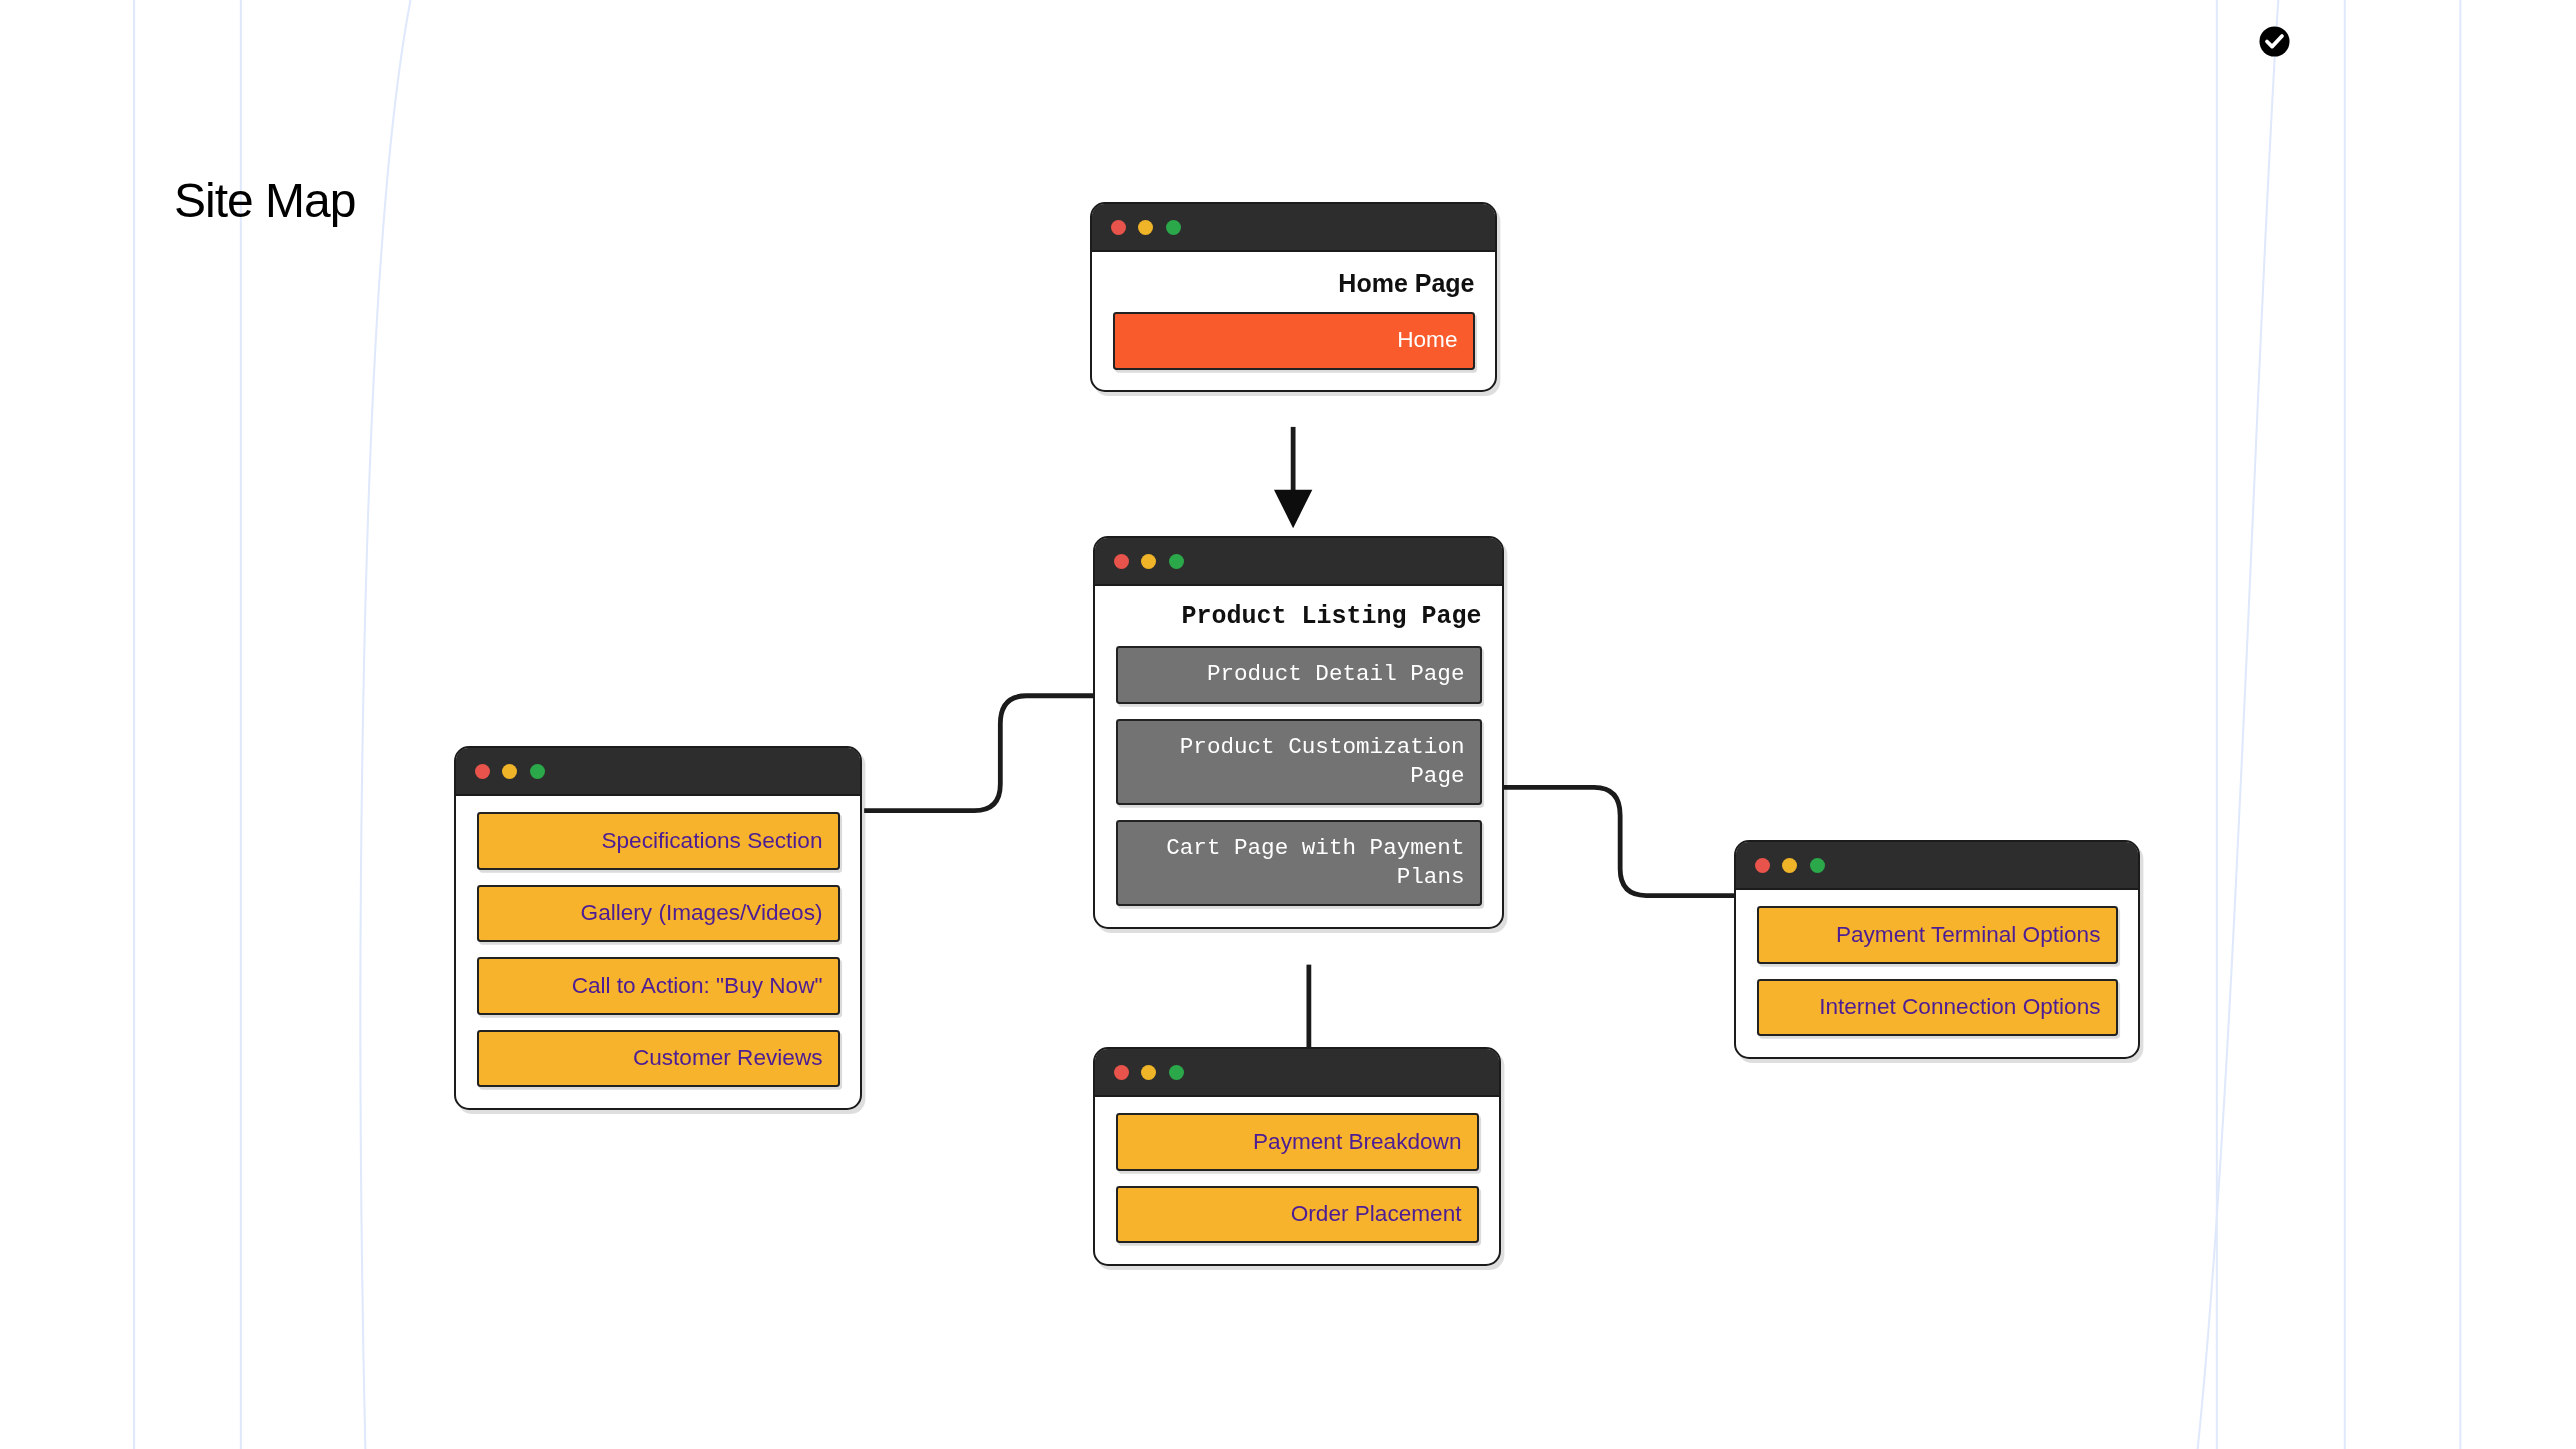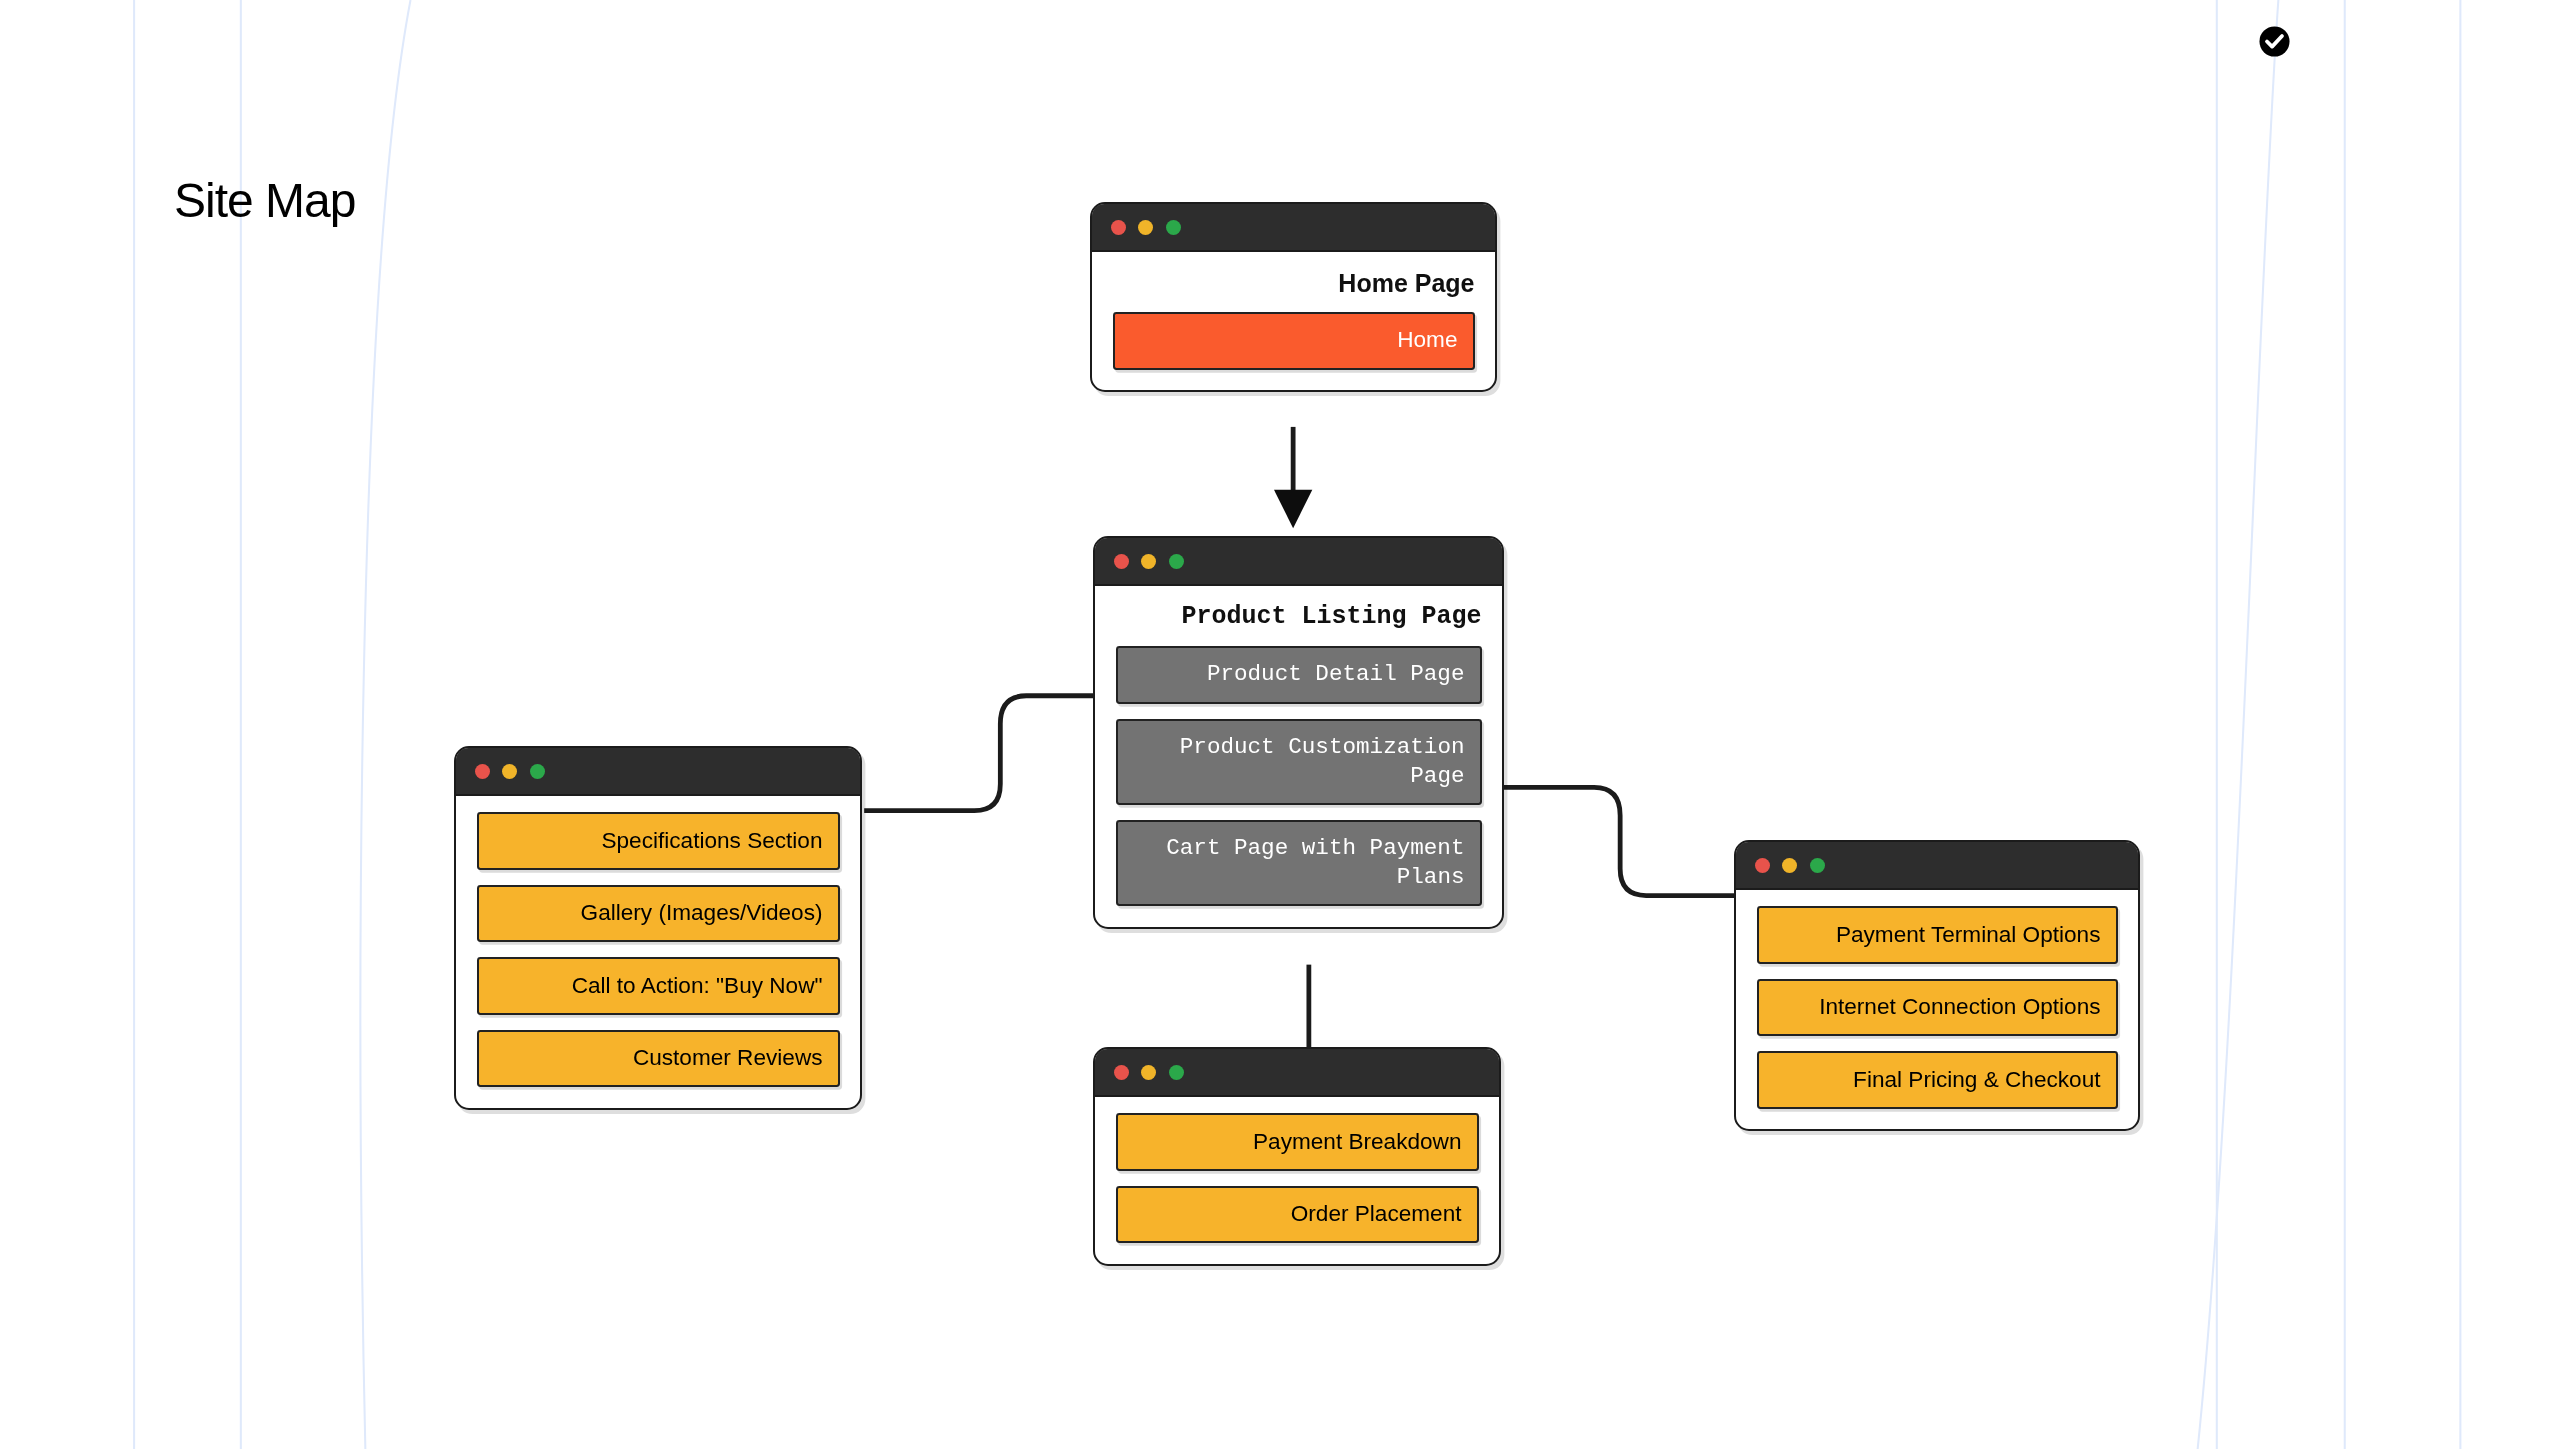--- a/index.html
+++ b/index.html
@@ -60,21 +60,21 @@
     border-radius:3.4px;
     padding:12.3px 15px;
     font-size:22.6px;
     line-height:1.28;
     margin-bottom:15px;
     box-shadow:2.1px 2.7px 0 rgba(0,0,0,0.14);
   }
   .item:last-child{ margin-bottom:0; }
   .item.orange{ background:#fa5b2d; color:#ffffff; }
   .item.green { background:#737373; color:#ffffff; }
-  .item.amber { background:#f7b32b; color:#000000; }
+  .item.amber { background:#f7b32b; color:#4c1d95; }
 
   
   #card-home     { left:1090px; top:202px;  width:407px; }
   #card-listing  { left:1093px; top:536px;  width:411px;font-family:Liberation Mono, monospace; }
   #card-detail   { left:454px;  top:746px; width:408px; }
   #card-payment  { left:1734px; top:840px; width:406px; }
   #card-order    { left:1093px; top:1047px; width:408px; }
 </style>
 </head>
 <body>
@@ -156,21 +156,20 @@
 
   <div class="win" id="card-payment">
     <div class="win-bar">
       <span class="dot red"></span>
       <span class="dot yellow"></span>
       <span class="dot green"></span>
     </div>
     <div class="win-body">
       <div class="item amber">Payment Terminal Options</div>
       <div class="item amber">Internet Connection Options</div>
-      <div class="item amber">Final Pricing &amp; Checkout</div>
     </div>
   </div>
 
   <div class="win" id="card-order">
     <div class="win-bar">
       <span class="dot red"></span>
       <span class="dot yellow"></span>
       <span class="dot green"></span>
     </div>
     <div class="win-body">

